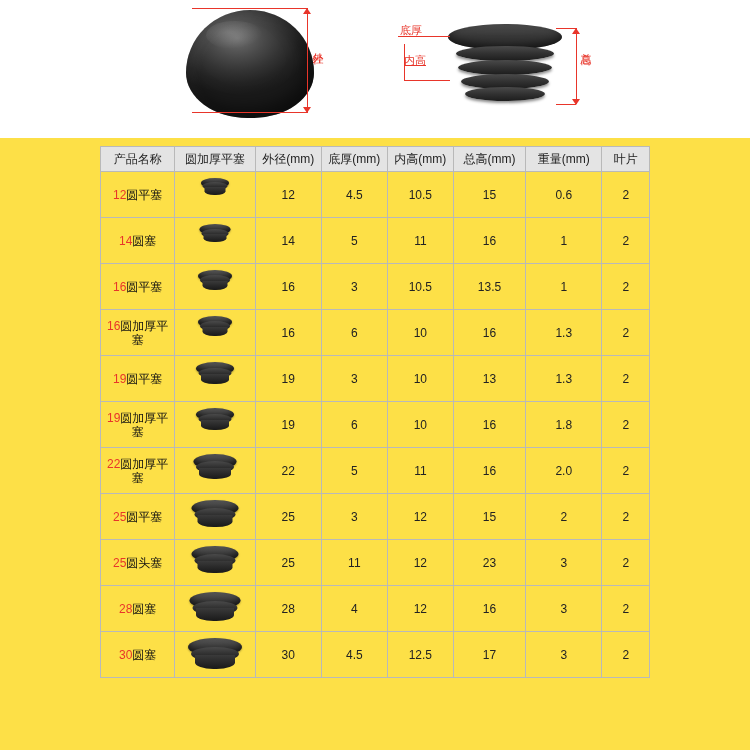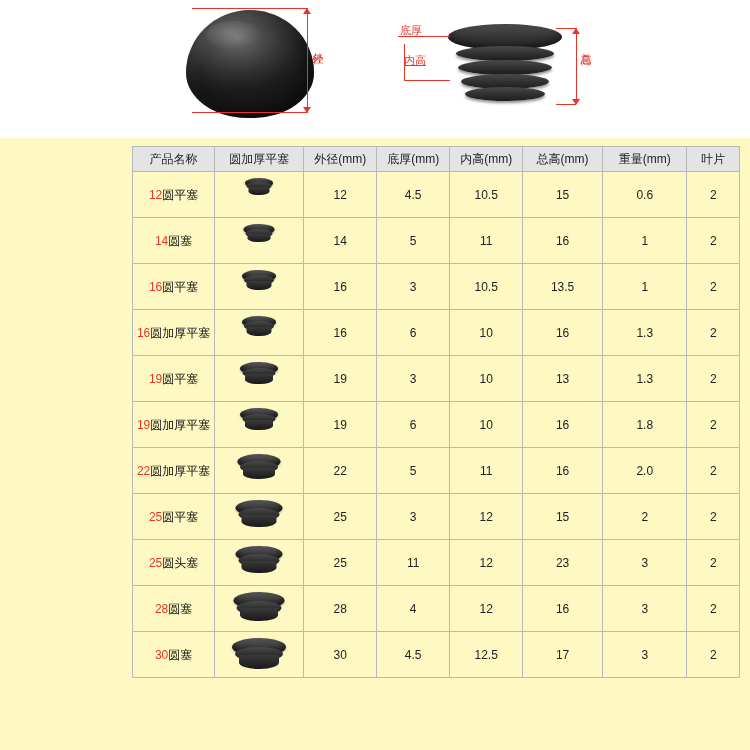--- a/index.html
+++ b/index.html
@@ -10,21 +10,21 @@
     width: 750px;
     height: 750px;
     background: #ffffff;
     font-family: "Liberation Sans", sans-serif;
     overflow: hidden;
   }
   .page {
     position: relative;
     width: 750px;
     height: 750px;
-    background: #fef9c3;
+    background: #fde047;
   }
 
   
   .hero {
     position: relative;
     width: 750px;
     height: 138px;
     background: #ffffff;
   }
 
@@ -134,23 +134,22 @@
 
   
   .table-wrap {
     position: absolute;
     left: 100px;
     top: 146px;
     width: 550px;
   }
   table.spec {
     border-collapse: collapse;
-    width: 608px;
+    width: 550px;
     table-layout: fixed;
-    margin-left: 32px;
   }
   table.spec th,
   table.spec td {
     border: 1px solid #b9b9b9;
     text-align: center;
     vertical-align: middle;
     font-size: 12px;
     color: #222222;
     padding: 0;
   }

